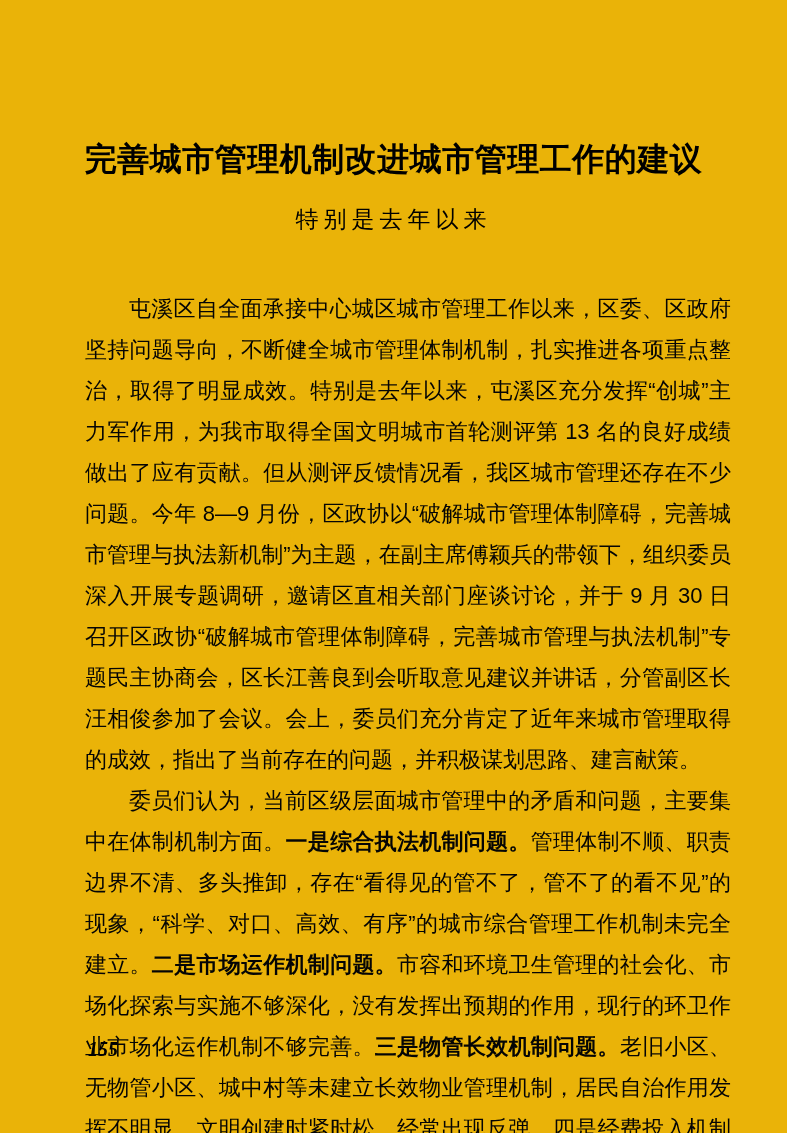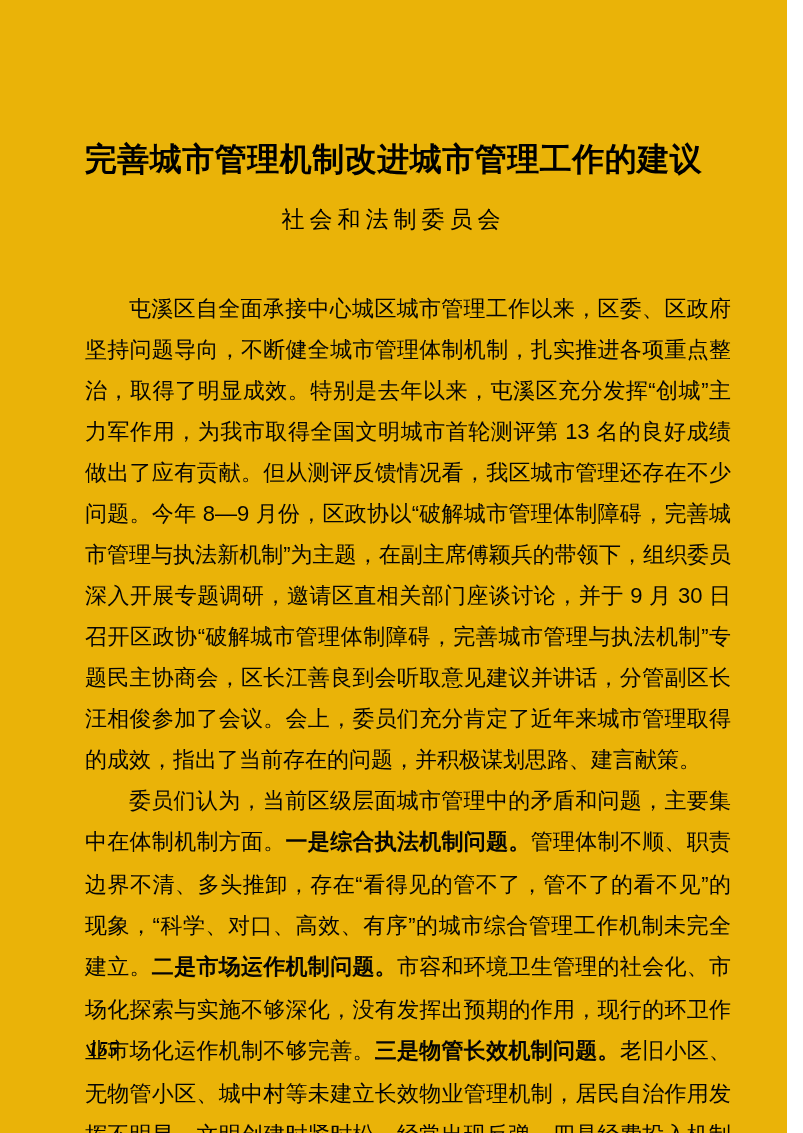--- a/index.html
+++ b/index.html
@@ -49,37 +49,36 @@
     line-height: 41px;
     text-align: justify;
     color: #050505;
   }
   .para {
     margin: 0;
     text-indent: 2em;
   }
   .seg-bold {
     font-weight: 900;
-    font-family: Liberation Mono, monospace;
   }
   .page-number {
     position: absolute;
     top: 1038px;
     left: 88px;
     font-size: 20px;
     font-weight: bold;
     font-style: italic;
     font-family: "Liberation Serif", serif;
     color: #000000;
   }
 </style>
 </head>
 <body>
 
 <div class="page">
   <h1 class="doc-title">完善城市管理机制改进城市管理工作的建议</h1>
-  <div class="doc-author">社会和法制委员会</div>
+  <div class="doc-author">特别是去年以来</div>
   <div class="doc-body">
       <p class="para"><span class="seg-regular">屯溪区自全面承接中心城区城市管理工作以来，区委、区政府坚持问题导向，不断健全城市管理体制机制，扎实推进各项重点整治，取得了明显成效。特别是去年以来，屯溪区充分发挥“创城”主力军作用，为我市取得全国文明城市首轮测评第 13 名的良好成绩做出了应有贡献。但从测评反馈情况看，我区城市管理还存在不少问题。今年 8—9 月份，区政协以“破解城市管理体制障碍，完善城市管理与执法新机制”为主题，在副主席傅颖兵的带领下，组织委员深入开展专题调研，邀请区直相关部门座谈讨论，并于 9 月 30 日召开区政协“破解城市管理体制障碍，完善城市管理与执法机制”专题民主协商会，区长江善良到会听取意见建议并讲话，分管副区长汪相俊参加了会议。会上，委员们充分肯定了近年来城市管理取得的成效，指出了当前存在的问题，并积极谋划思路、建言献策。</span></p>
       <p class="para"><span class="seg-regular">委员们认为，当前区级层面城市管理中的矛盾和问题，主要集中在体制机制方面。</span><span class="seg-bold">一是综合执法机制问题。</span><span class="seg-regular">管理体制不顺、职责边界不清、多头推卸，存在“看得见的管不了，管不了的看不见”的现象，“科学、对口、高效、有序”的城市综合管理工作机制未完全建立。</span><span class="seg-bold">二是市场运作机制问题。</span><span class="seg-regular">市容和环境卫生管理的社会化、市场化探索与实施不够深化，没有发挥出预期的作用，现行的环卫作业市场化运作机制不够完善。</span><span class="seg-bold">三是物管长效机制问题。</span><span class="seg-regular">老旧小区、无物管小区、城中村等未建立长效物业管理机制，居民自治作用发挥不明显，文明创建时紧时松，经常出现反弹。四是经费投入机制问题。去年以来，与创城工作相关的社区和</span></p>
     </div>
   <div class="page-number">155</div>
 </div>
 
 </body></html>

